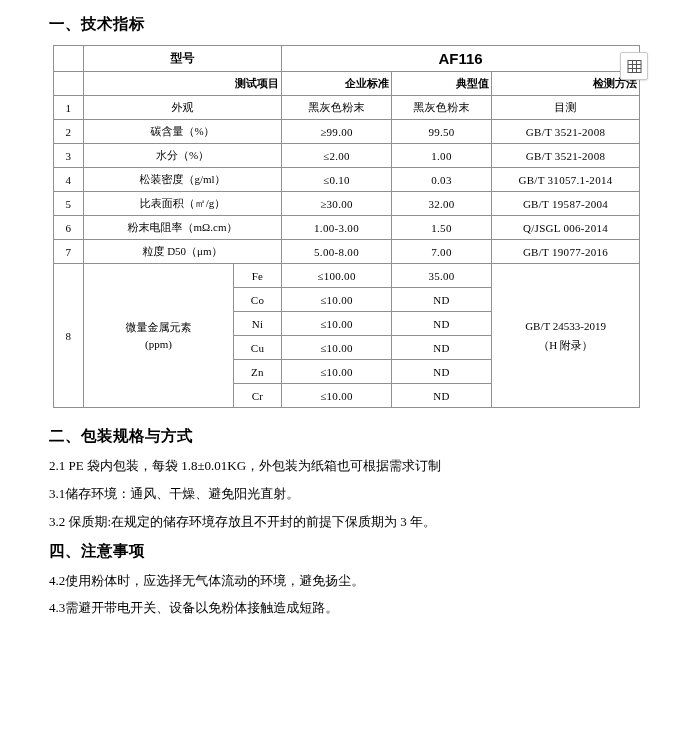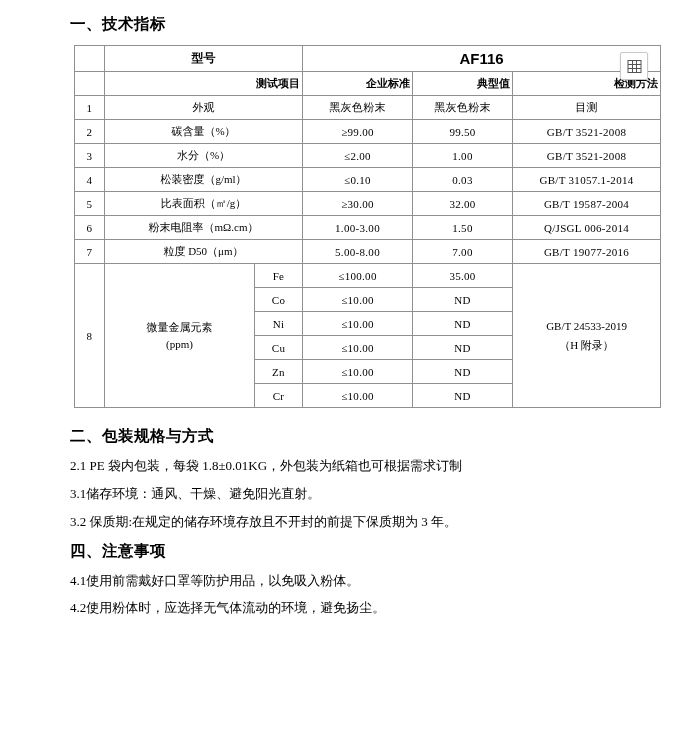--- a/index.html
+++ b/index.html
@@ -13,21 +13,21 @@
     font-family: "Liberation Serif", "DejaVu Serif", serif;
     color: #000000;
     overflow: hidden;
     position: relative;
   }
   .page {
     position: relative;
     width: 676px;
     height: 741px;
     box-sizing: border-box;
-    padding: 14px 38px 0 70px;
+    padding: 14px 38px 0 49px;
   }
   h2.section {
     font-family: "Liberation Sans", "DejaVu Sans", sans-serif;
     font-size: 15.5px;
     font-weight: bold;
     margin: 0 0 10px 0;
     letter-spacing: 0.5px;
   }
   .sec-gap {
     margin-top: 18px;
@@ -226,22 +226,22 @@
     </tbody>
   </table>
 
   <h2 class="section">二、包装规格与方式</h2>
   <p class="para">2.1 PE 袋内包装，每袋 1.8±0.01KG，外包装为纸箱也可根据需求订制</p>
 
   <p class="para">3.1储存环境：通风、干燥、避免阳光直射。</p>
   <p class="para">3.2 保质期:在规定的储存环境存放且不开封的前提下保质期为 3 年。</p>
 
   <h2 class="section sec-gap">四、注意事项</h2>
-  <p class="para">4.1使用前需戴好口罩等防护用品，以免吸入粉体。</p>
   <p class="para">4.2使用粉体时，应选择无气体流动的环境，避免扬尘。</p>
+  <p class="para">4.3需避开带电开关、设备以免粉体接触造成短路。</p>
 
   <div class="side-icon">
     <svg width="15" height="15" viewBox="0 0 15 15" aria-hidden="true">
       <rect x="1" y="1.5" width="13" height="12" fill="none" stroke="#555555" stroke-width="1"></rect>
       <line x1="1" y1="5.5" x2="14" y2="5.5" stroke="#555555" stroke-width="1"></line>
       <line x1="1" y1="9.5" x2="14" y2="9.5" stroke="#555555" stroke-width="1"></line>
       <line x1="5.5" y1="1.5" x2="5.5" y2="13.5" stroke="#555555" stroke-width="1"></line>
       <line x1="9.5" y1="1.5" x2="9.5" y2="13.5" stroke="#555555" stroke-width="1"></line>
     </svg>
   </div>

